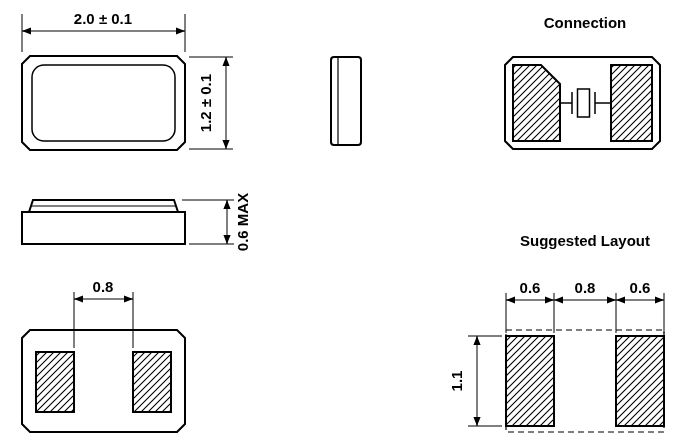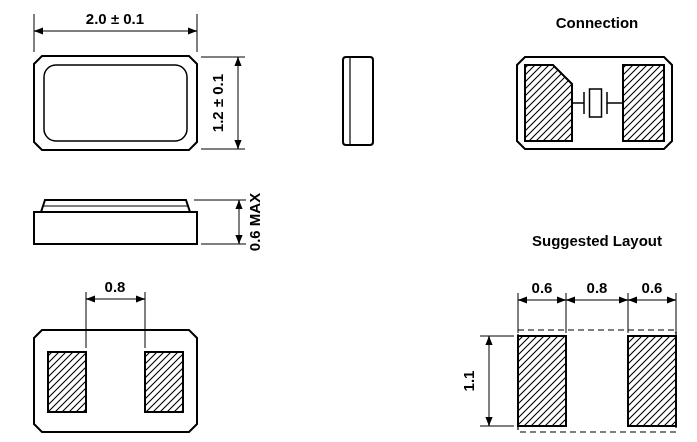--- a/index.html
+++ b/index.html
@@ -4,21 +4,20 @@
 <style>
   * { margin: 0; padding: 0; box-sizing: border-box; }
   html, body { background: #ffffff; }
   body { font-family: "Liberation Sans", sans-serif; }
   .canvas {
     position: relative;
     width: 697px;
     height: 442px;
     background: #ffffff;
     overflow: hidden;
-    padding-left: 12px;
   }
   svg { display: block; }
   .outline   { fill: #ffffff; stroke: #000000; stroke-width: 2; }
   .thin-line { fill: none; stroke: #000000; stroke-width: 1.5; }
   .seam      { fill: none; stroke: #000000; stroke-width: 1.2; }
   .pad       { fill: url(#hatch); stroke: #000000; stroke-width: 2; }
   .dim-line  { stroke: #000000; stroke-width: 1; fill: none; }
   .ext-line  { stroke: #000000; stroke-width: 1; fill: none; }
   .dashed    { fill: none; stroke: #000000; stroke-width: 1.2; stroke-dasharray: 6 4; }
   .dim-text  { font: bold 15px "Liberation Sans", sans-serif; fill: #000000; }

